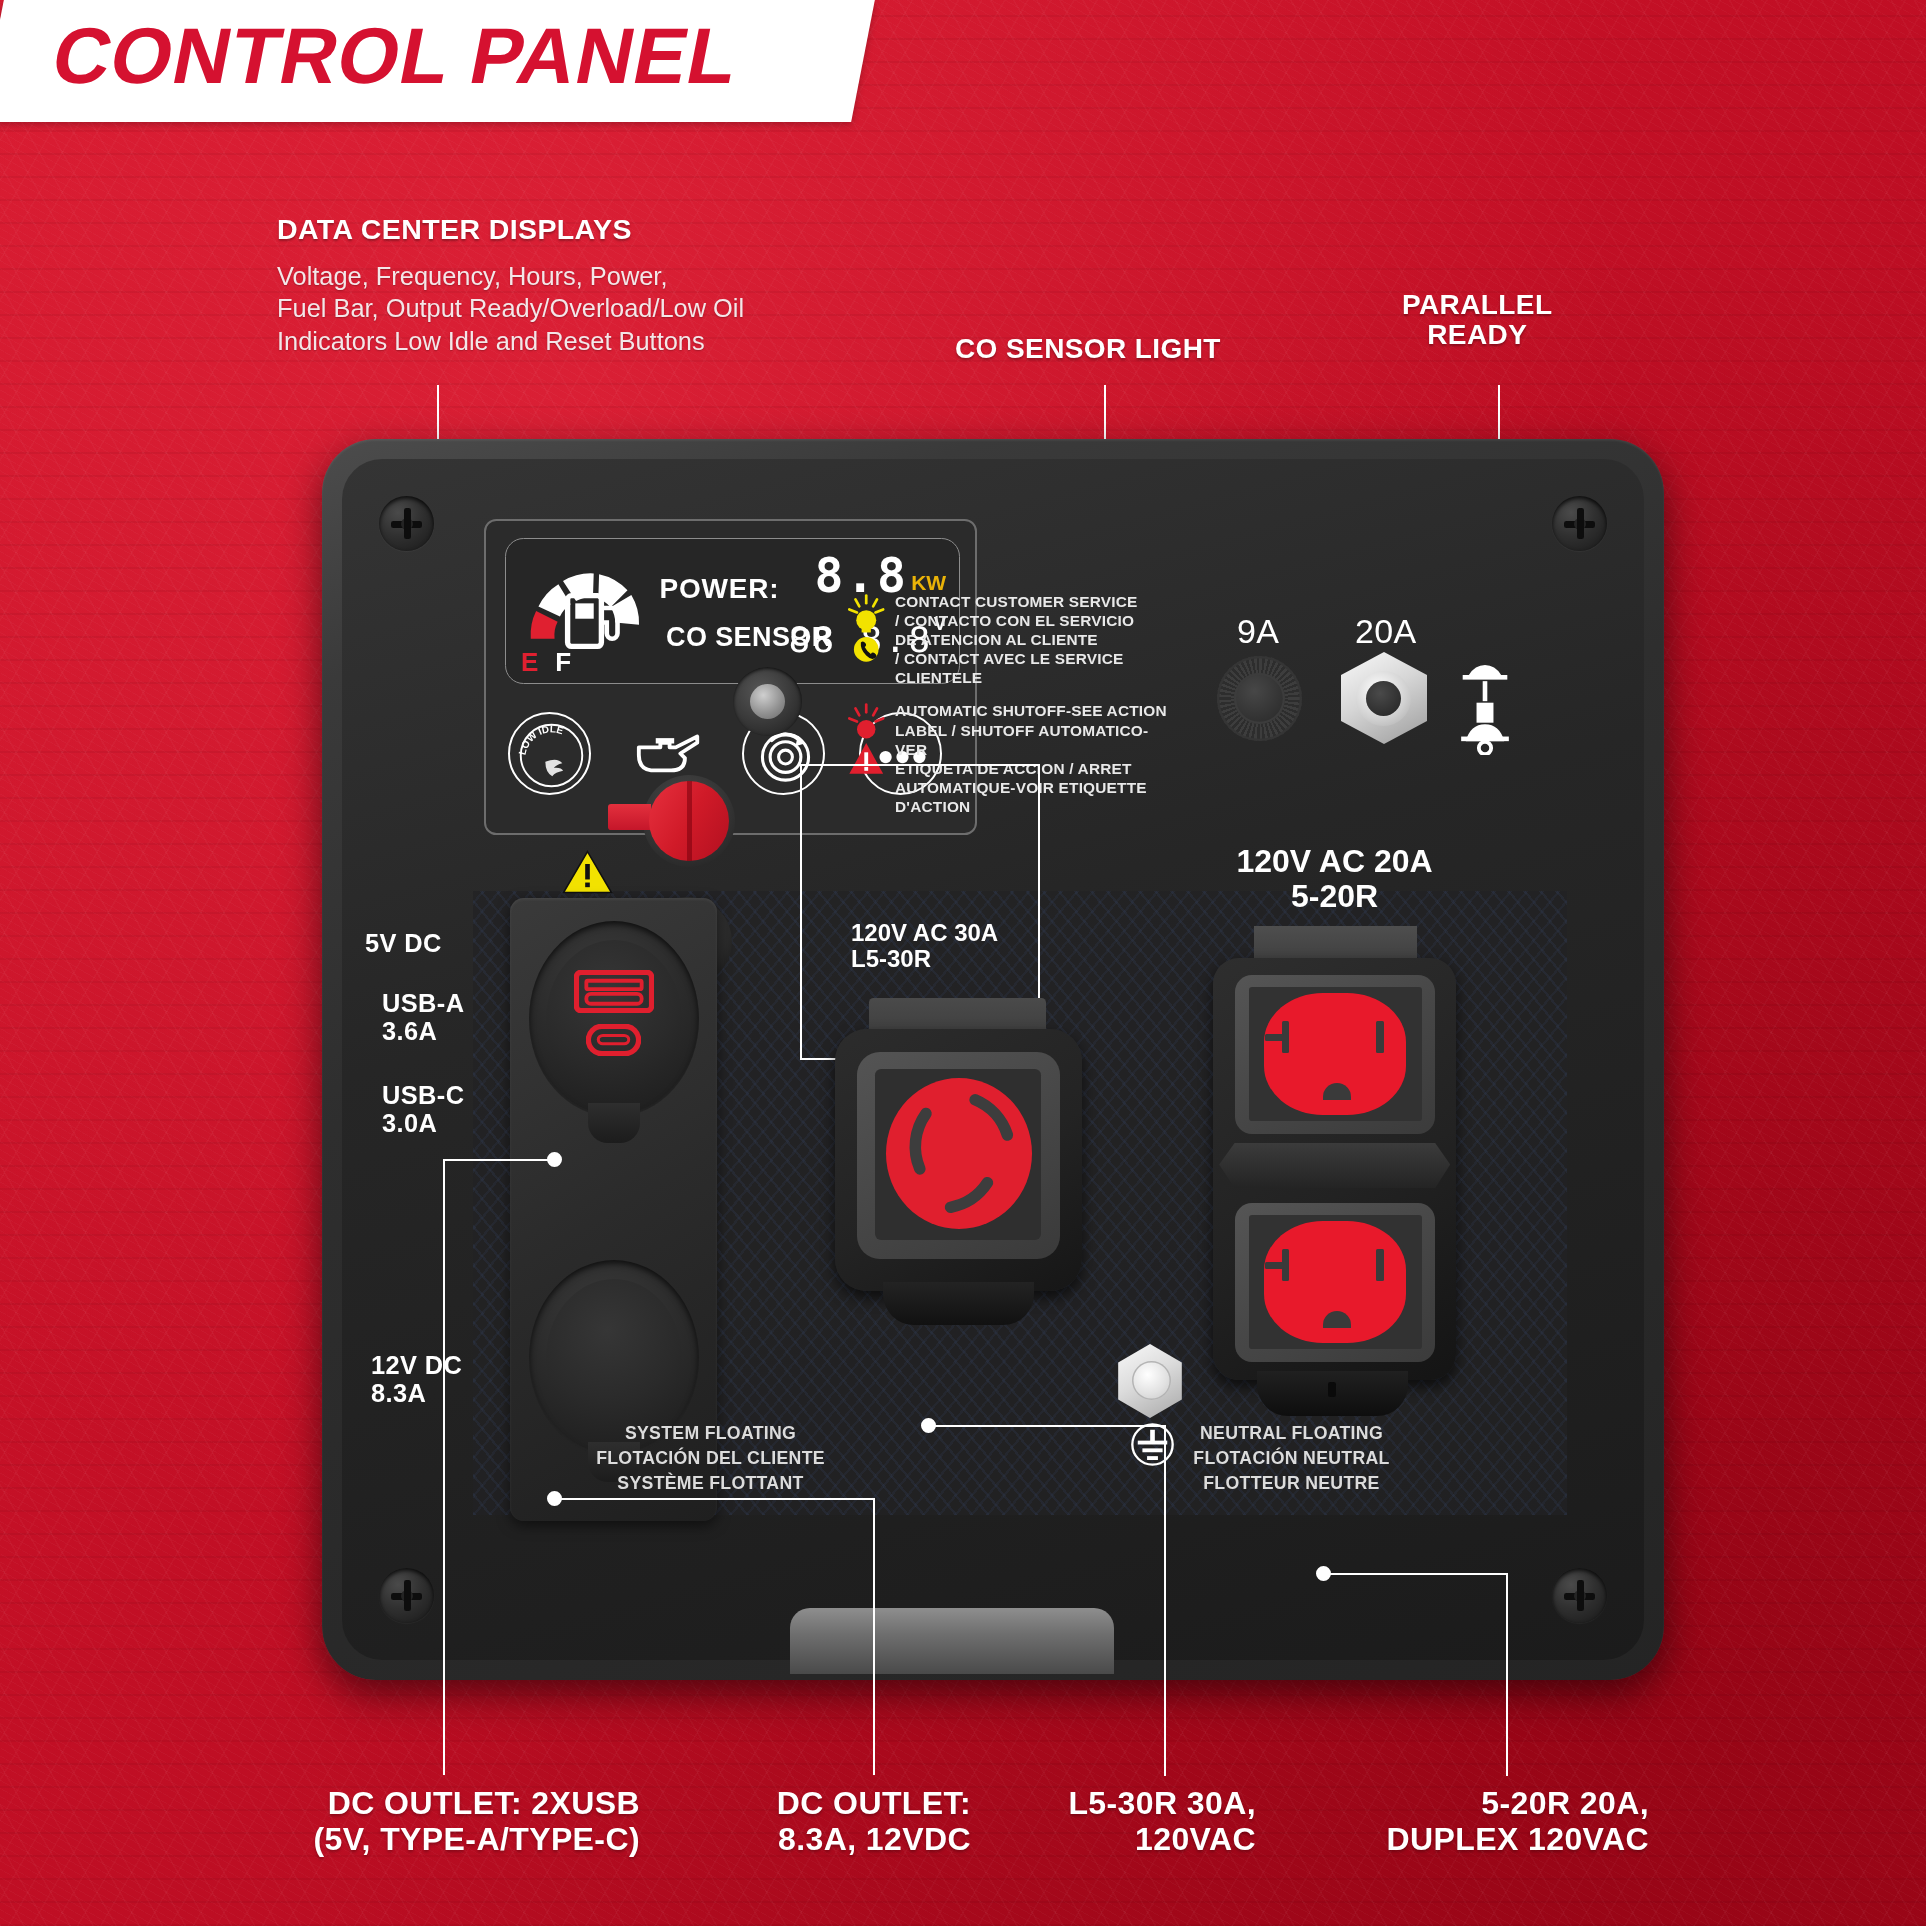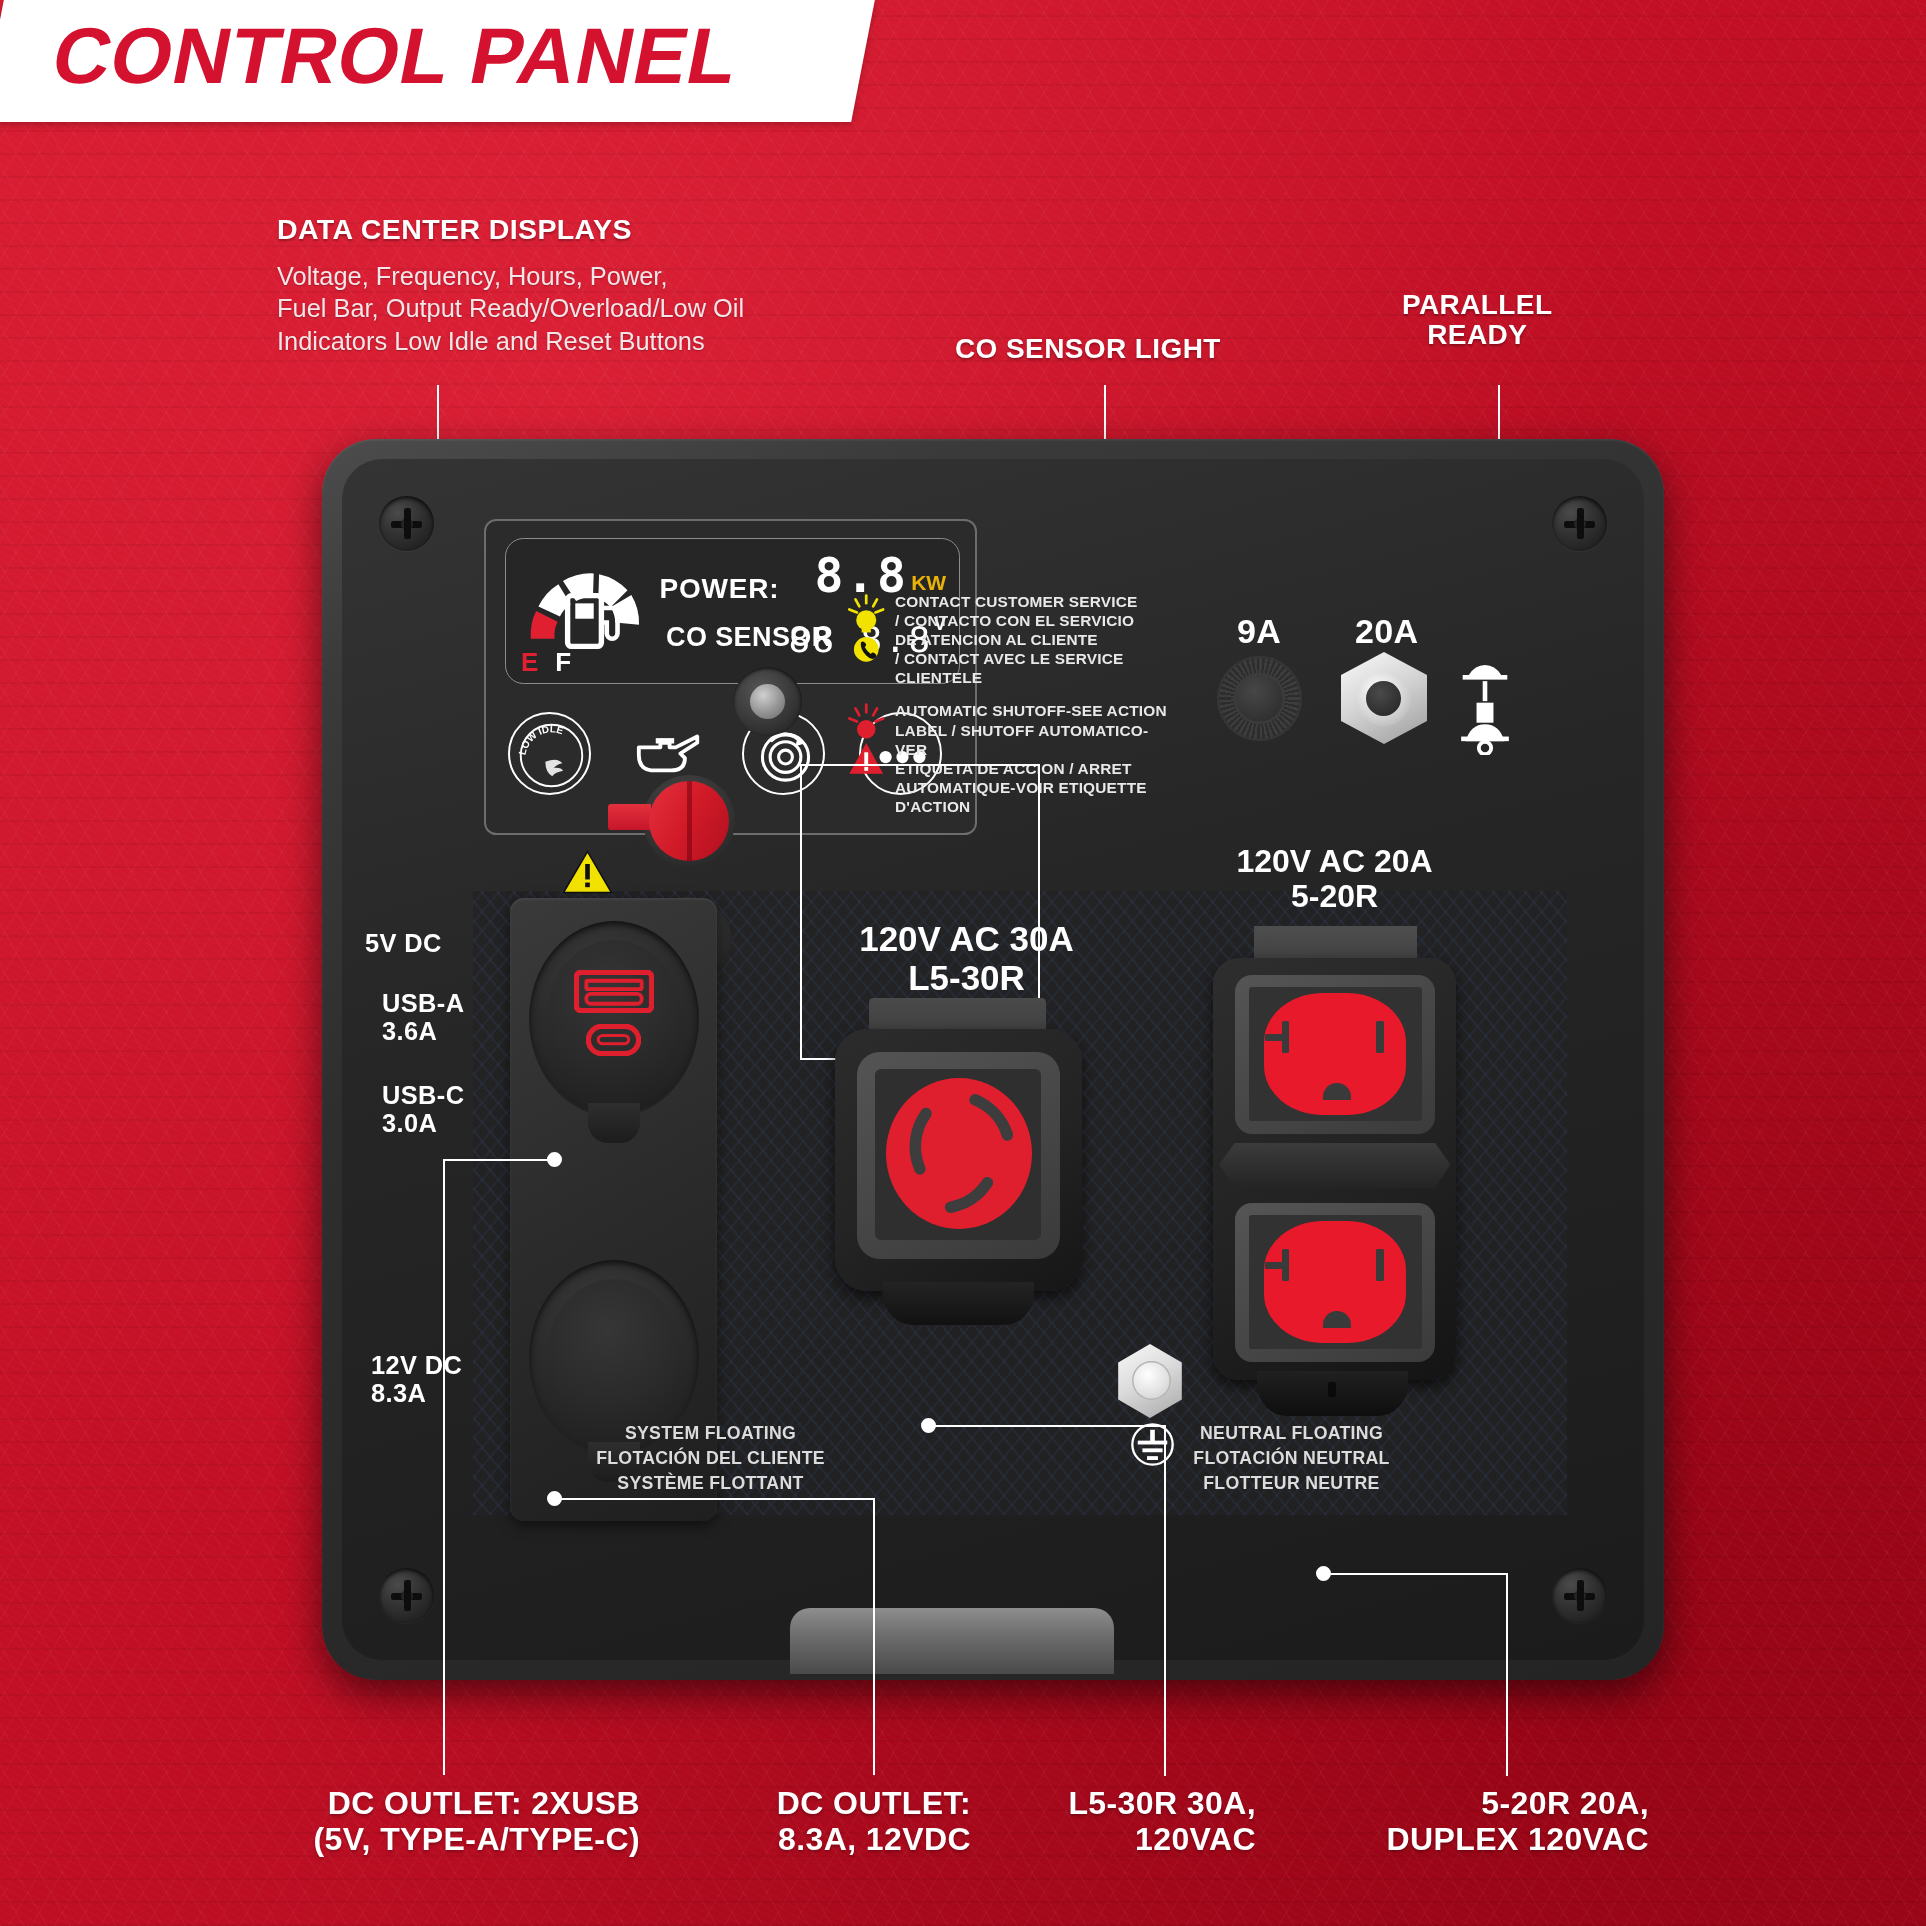--- a/index.html
+++ b/index.html
@@ -247,21 +247,21 @@
   #par-knob2 .tab2 {
     position:absolute; left:-32px; top:26px; width:39px; height:23px;
     background: linear-gradient(180deg,#333,#1d1d1d); border-radius:3.1px 0 0 3.1px;
   }
   #par-warn-tri { position: absolute; left: 220px; top: 391px; }
   #batt-icons  { position: absolute; left: 177px; top: 436px; }
   #wheel-icon  { position: absolute; left: 222px; top: 499px; }
 
   
   .amp-label {
-    position: absolute; color: #fff; font-weight: 700; font-size: 34px;
+    position: absolute; color: #fff; font-weight: 400; font-size: 34px;
     font-family: "Liberation Sans Narrow","Liberation Sans",sans-serif;
     font-stretch: condensed; letter-spacing: 0.4px;
   }
   #amp9  { left: 895px; top: 153px; }
   #amp20 { left: 1013px; top: 153px; }
   #brk9 {
     position: absolute; left: 875px; top: 197px; width: 85px; height: 85px;
     border-radius: 50%;
     background:
       repeating-conic-gradient(#3d3d3d 0deg 4deg, #2d2d2d 4deg 8deg);
@@ -328,22 +328,22 @@
     letter-spacing: 0.4px;
   }
   #spec-5v   { left: -145px; top: 31px; }
   #spec-usba { left: -128px; top: 91px; }
   #spec-usbc { left: -128px; top: 183px; }
   #spec-12v  { left: -139px; top: 453px; }
 
   
   #l530-label {
     position: absolute; left: 509px; top: 461px;
-    color: #fff; font-weight: 900; font-size: 35px; line-height: 1.1;
-    text-align: center; width: 231px;
+    color: #fff; font-weight: 900; font-size: 24px; line-height: 1.1;
+    text-align: left; width: 231px;
     font-family: "Liberation Sans Narrow","Liberation Sans",sans-serif;
     font-stretch: condensed;
   }
   #l530-base {
     position: absolute; left: 527px; top: 539px; width: 177px; height: 54px;
     background: linear-gradient(180deg,#4a4a4a,#3a3a3a);
     border-radius: 4.6px 4.6px 0 0;
   }
   #l530-outer {
     position: absolute; left: 493px; top: 570px; width: 247px; height: 262px;

